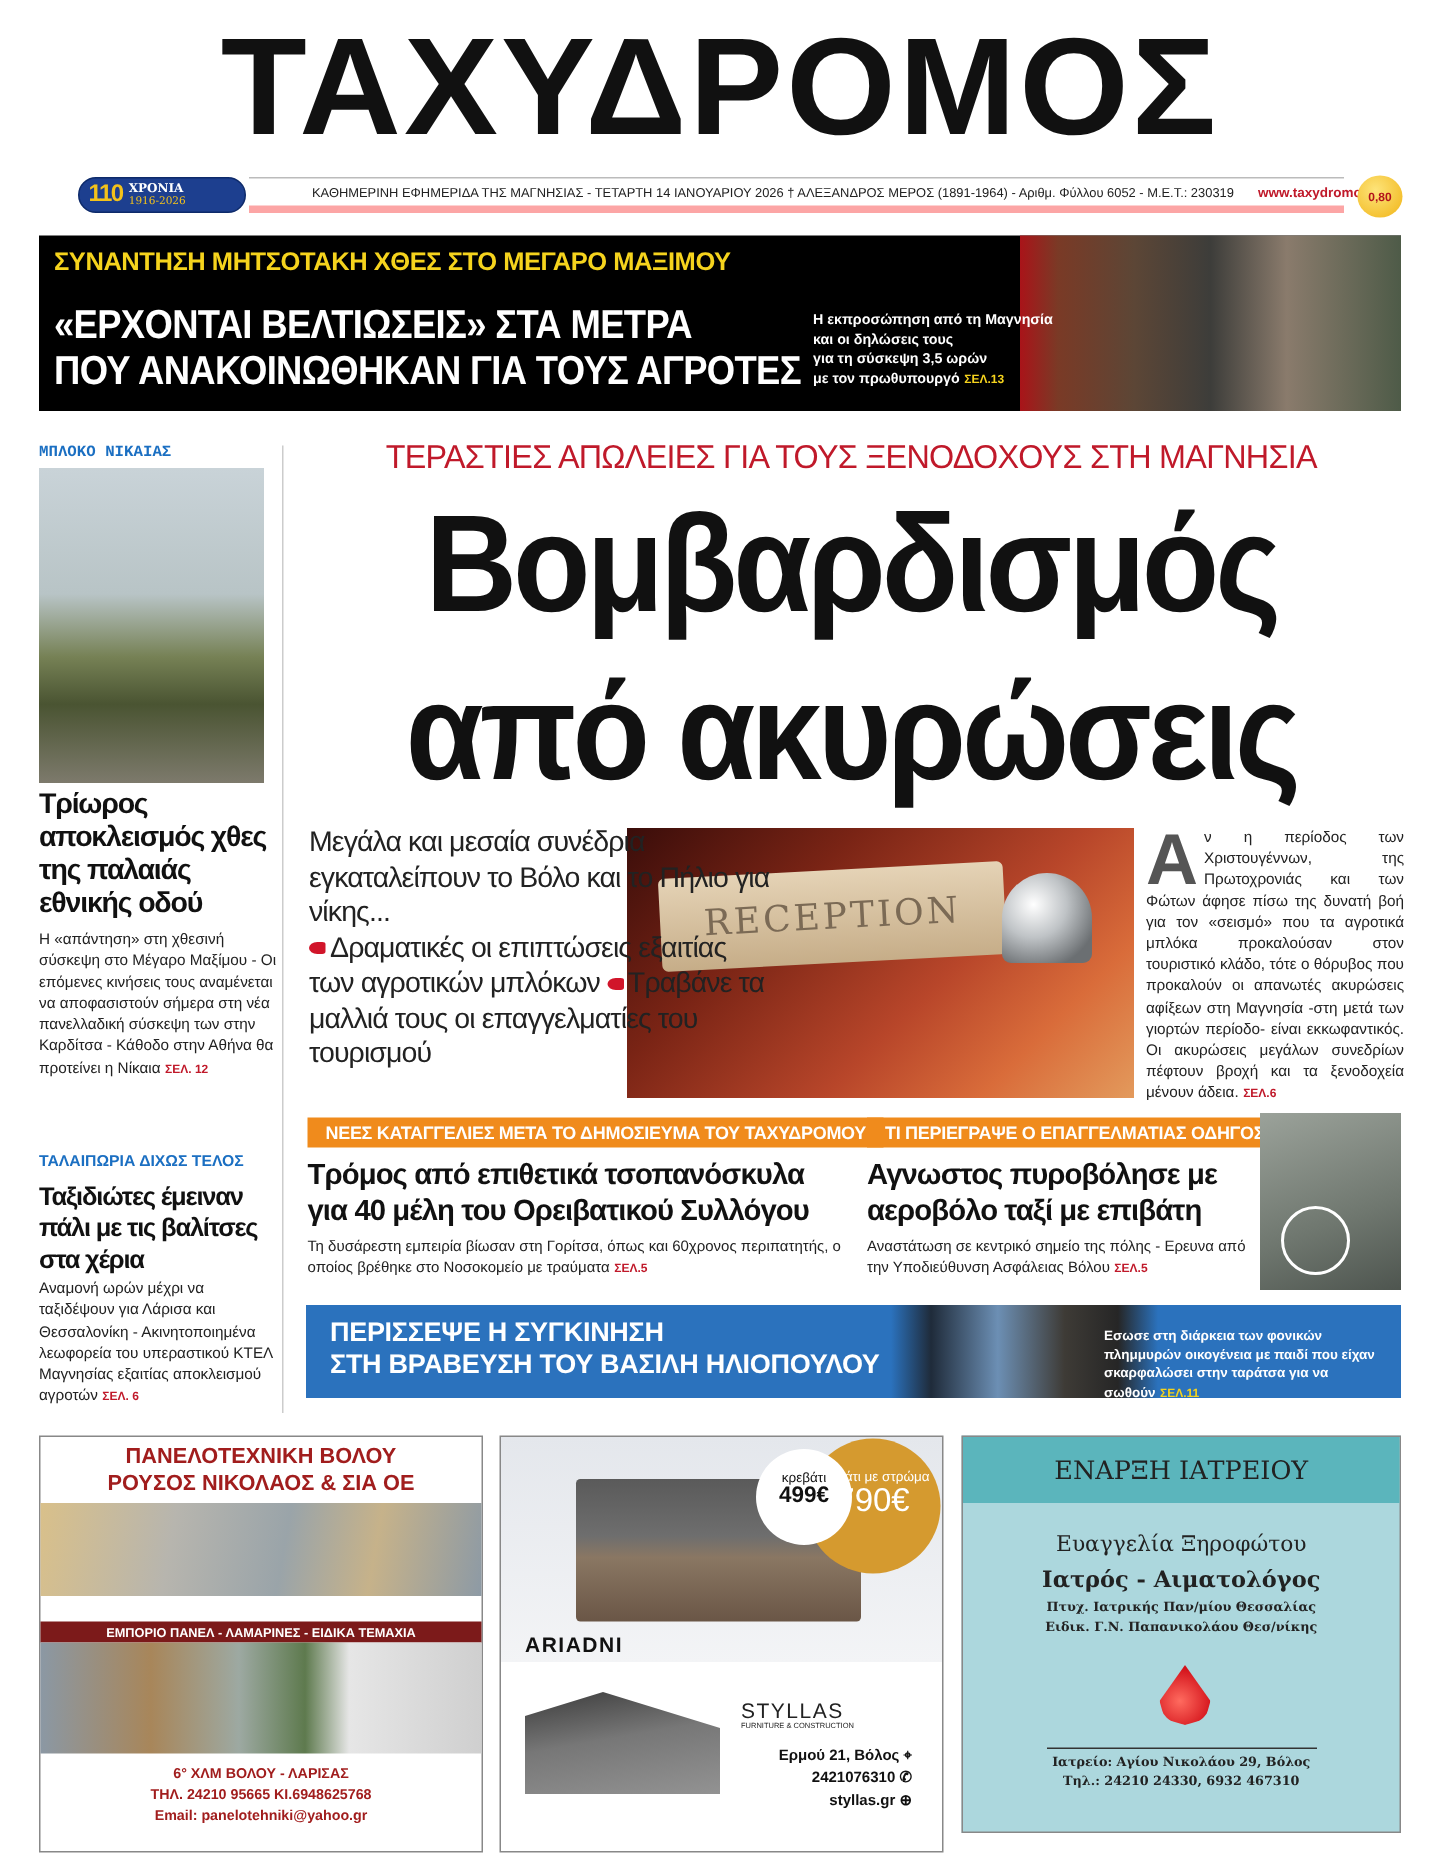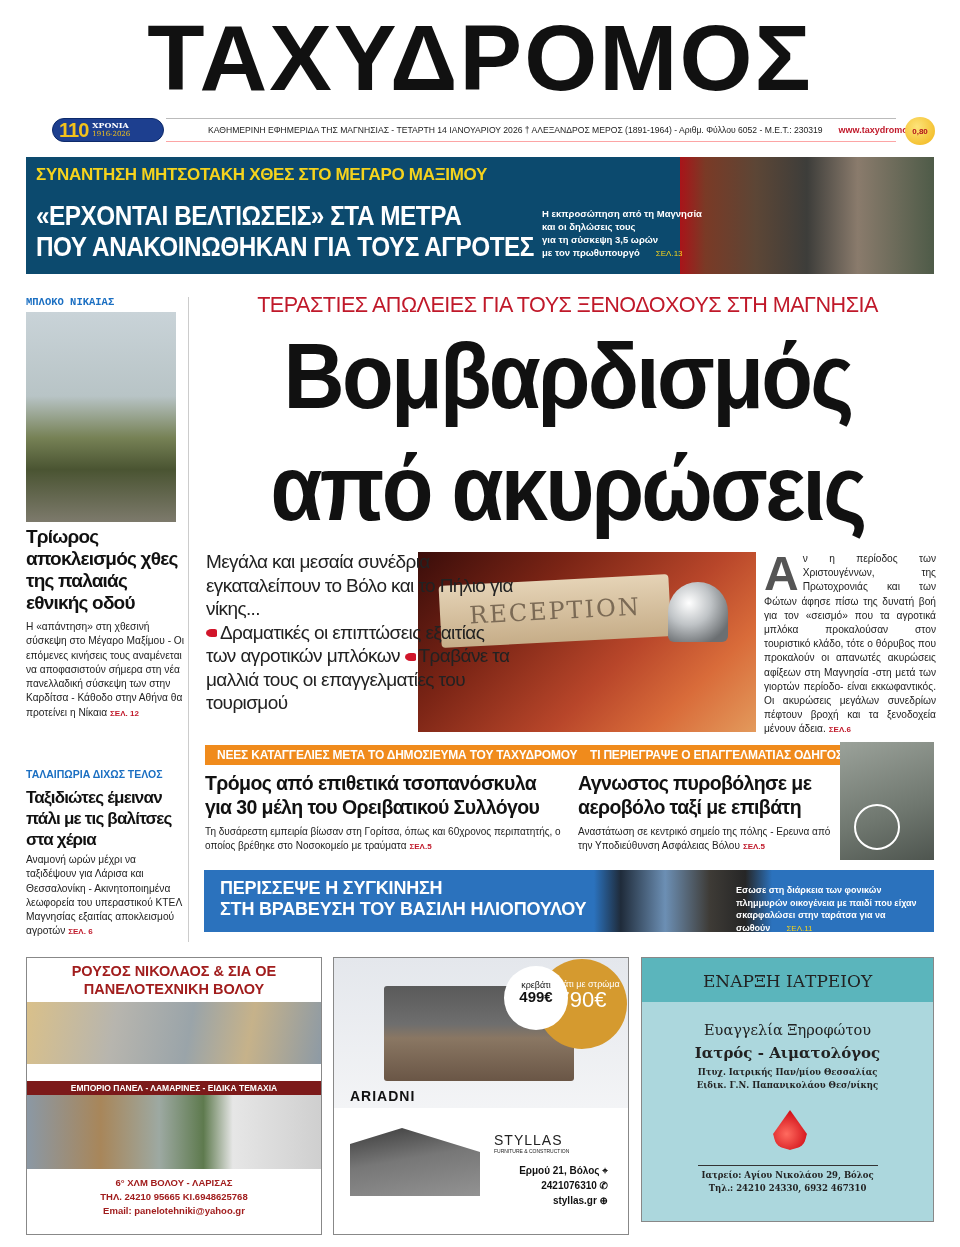--- a/index.html
+++ b/index.html
@@ -1,30 +1,30 @@
 <!DOCTYPE html>
 <html><head>
 <meta charset="utf-8">
 <style>
 *{box-sizing:border-box;margin:0;padding:0}
 body{width:960px;height:1247px;background:#fff;font-family:"Liberation Sans",sans-serif;position:relative;overflow:hidden;color:#111}
 .abs{position:absolute}
 .masthead{left:0;top:8px;width:960px;text-align:center;font-family:"Liberation Sans",sans-serif;font-weight:bold;font-size:92px;letter-spacing:2px;line-height:100px;color:#111;transform:scaleX(1.02)}
 .anniv{left:52px;top:118px;width:112px;height:24px;background:#1d3f8f;border-radius:12px;display:flex;align-items:center;padding-left:6px;gap:4px;border:1px solid #0d2a6a}
-.anniv .num{color:#f3c21b;font-weight:bold;font-size:20px;line-height:20px;letter-spacing:-1px}
+.anniv .num{color:#f3c21b;font-weight:bold;font-size:16px;line-height:20px;letter-spacing:-1px}
 .anniv .txt{display:flex;flex-direction:column;line-height:9px}
 .anniv .txt span:first-child{color:#fff;font-size:8px;font-weight:bold;font-family:"DejaVu Serif",serif}
 .anniv .txt span:last-child{color:#f3c21b;font-size:7px;font-family:"DejaVu Serif",serif}
-.infoline{left:166px;top:118px;width:730px;height:24px;border-top:1px solid #bbb;border-bottom:1px solid #fca5a5;display:flex;align-items:center;font-size:8.6px;color:#222;padding-left:42px;white-space:nowrap}
+.infoline{left:166px;top:118px;width:730px;height:24px;border-top:1px solid #bbb;border-bottom:5px solid #fca5a5;display:flex;align-items:center;font-size:8.6px;color:#222;padding-left:42px;white-space:nowrap}
 .infoline .url{color:#c0192a;font-weight:bold;margin-left:16px;font-size:9px}
 .price{left:905px;top:117px;width:30px;height:28px;border-radius:50%;background:radial-gradient(circle at 40% 35%,#fde47a,#f1b416);color:#b2121b;font-size:8px;font-weight:bold;display:flex;align-items:center;justify-content:center}
-.topbanner{left:26px;top:157px;width:908px;height:117px;background:#0c4a6e}
+.topbanner{left:26px;top:157px;width:908px;height:117px;background:#000000}
 .topbanner .kicker{position:absolute;left:10px;top:8px;color:#f5d31d;font-weight:bold;font-size:17px;letter-spacing:-0.3px}
 .topbanner .hl{position:absolute;left:10px;top:44px;color:#fff;font-weight:bold;font-size:27px;line-height:31px;letter-spacing:-0.5px;transform:scaleX(0.9);transform-origin:left}
-.sel{color:#f5d31d;font-weight:normal;font-size:8px;margin-left:16px}
+.sel{color:#f5d31d;font-weight:bold;font-size:8px;margin-left:3px}
 .selred{color:#c0192a;font-weight:bold;font-size:8px;margin-left:3px}
 .topphoto{left:680px;top:157px;width:254px;height:117px;background:linear-gradient(90deg,#a91419 0%,#7a3a26 10%,#5c4636 30%,#3d3d3a 50%,#8a7b6c 70%,#4e5b48 100%)}
 .kick-blue{color:#1b6fc2;font-weight:bold;font-size:10.5px}
 .tractorimg{left:26px;top:312px;width:150px;height:210px;background:linear-gradient(180deg,#c9d3d8 0%,#b8c4c6 40%,#768155 60%,#4a5432 75%,#7d7a6c 100%)}
 .colrule{left:188px;top:297px;width:1px;height:645px;background:#ccc}
 .lefthl{left:26px;top:526px;width:160px;font-weight:bold;font-size:19px;line-height:22px;letter-spacing:-0.8px}
 .leftbody{left:26px;top:620px;width:160px;font-size:10.2px;line-height:14.3px;color:#222}
 .lefthl2{left:26px;top:787px;width:160px;font-weight:bold;font-size:17px;line-height:21px;letter-spacing:-0.8px}
 .leftbody2{left:26px;top:853px;width:160px;font-size:10.2px;line-height:14.3px;color:#222}
 .overline{left:200px;top:292px;width:735px;text-align:center;color:#c0192a;font-size:22px;letter-spacing:-0.5px;transform:scaleX(0.98)}
@@ -130,21 +130,21 @@
   <span>Μεγάλα και μεσαία συνέδρια εγκαταλείπουν το Βόλο και το Πήλιο για νίκης...</span><br>
   <span class="bullet"></span><span>Δραματικές οι επιπτώσεις εξαιτίας των αγροτικών μπλόκων</span>
   <span class="bullet"></span><span>Τραβάνε τα μαλλιά τους οι επαγγελματίες του τουρισμού</span>
 </div>
 <div class="abs sidearticle">
   <span class="dropcap">Α</span><span>ν η περίοδος των Χριστουγέννων, της Πρωτοχρονιάς και των Φώτων άφησε πίσω της δυνατή βοή για τον «σεισμό» που τα αγροτικά μπλόκα προκαλούσαν στον τουριστικό κλάδο, τότε ο θόρυβος που προκαλούν οι απανωτές ακυρώσεις αφίξεων στη Μαγνησία -στη μετά των γιορτών περίοδο- είναι εκκωφαντικός. Οι ακυρώσεις μεγάλων συνεδρίων πέφτουν βροχή και τα ξενοδοχεία μένουν άδεια.</span><span class="selred">ΣΕΛ.6</span>
 </div>
 
 <div class="abs story2">
   <div class="orangekick">ΝΕΕΣ ΚΑΤΑΓΓΕΛΙΕΣ ΜΕΤΑ ΤΟ ΔΗΜΟΣΙΕΥΜΑ ΤΟΥ ΤΑΧΥΔΡΟΜΟΥ</div>
-  <div class="hl">Τρόμος από επιθετικά τσοπανόσκυλα για 30 μέλη του Ορειβατικού Συλλόγου</div>
+  <div class="hl">Τρόμος από επιθετικά τσοπανόσκυλα για 40 μέλη του Ορειβατικού Συλλόγου</div>
   <div class="body"><span>Τη δυσάρεστη εμπειρία βίωσαν στη Γορίτσα, όπως και 60χρονος περιπατητής, ο οποίος βρέθηκε στο Νοσοκομείο με τραύματα</span><span class="selred">ΣΕΛ.5</span></div>
 </div>
 <div class="abs story3">
   <div class="orangekick">ΤΙ ΠΕΡΙΕΓΡΑΨΕ Ο ΕΠΑΓΓΕΛΜΑΤΙΑΣ ΟΔΗΓΟΣ</div>
   <div class="hl">Αγνωστος πυροβόλησε με αεροβόλο ταξί με επιβάτη</div>
   <div class="body"><span>Αναστάτωση σε κεντρικό σημείο της πόλης - Ερευνα από την Υποδιεύθυνση Ασφάλειας Βόλου</span><span class="selred">ΣΕΛ.5</span></div>
 </div>
 <div class="abs taxiimg">
     <div class="ring"></div>
   </div>
@@ -153,22 +153,22 @@
   <div class="hl">
     <div>ΠΕΡΙΣΣΕΨΕ Η ΣΥΓΚΙΝΗΣΗ</div>
     <div>ΣΤΗ ΒΡΑΒΕΥΣΗ ΤΟΥ ΒΑΣΙΛΗ ΗΛΙΟΠΟΥΛΟΥ</div>
   </div>
   <div class="photo"></div>
   <div class="sub" style="width:190px"><span>Εσωσε στη διάρκεια των φονικών πλημμυρών οικογένεια με παιδί που είχαν σκαρφαλώσει στην ταράτσα για να σωθούν</span><span class="sel">ΣΕΛ.11</span></div>
 </div>
 
 <div class="abs ad ad1">
   <div class="title">
+    <div>ΠΑΝΕΛΟΤΕΧΝΙΚΗ ΒΟΛΟΥ</div>
     <div>ΡΟΥΣΟΣ ΝΙΚΟΛΑΟΣ &amp; ΣΙΑ ΟΕ</div>
-    <div>ΠΑΝΕΛΟΤΕΧΝΙΚΗ ΒΟΛΟΥ</div>
   </div>
   <div class="imgA"></div>
   <div class="strip">ΕΜΠΟΡΙΟ ΠΑΝΕΛ - ΛΑΜΑΡΙΝΕΣ - ΕΙΔΙΚΑ ΤΕΜΑΧΙΑ</div>
   <div class="imgB"></div>
   <div class="foot">
     <div>6° ΧΛΜ ΒΟΛΟΥ - ΛΑΡΙΣΑΣ</div>
     <div>ΤΗΛ. 24210 95665 ΚΙ.6948625768</div>
     <div>Email: panelotehniki@yahoo.gr</div>
   </div>
 </div>

